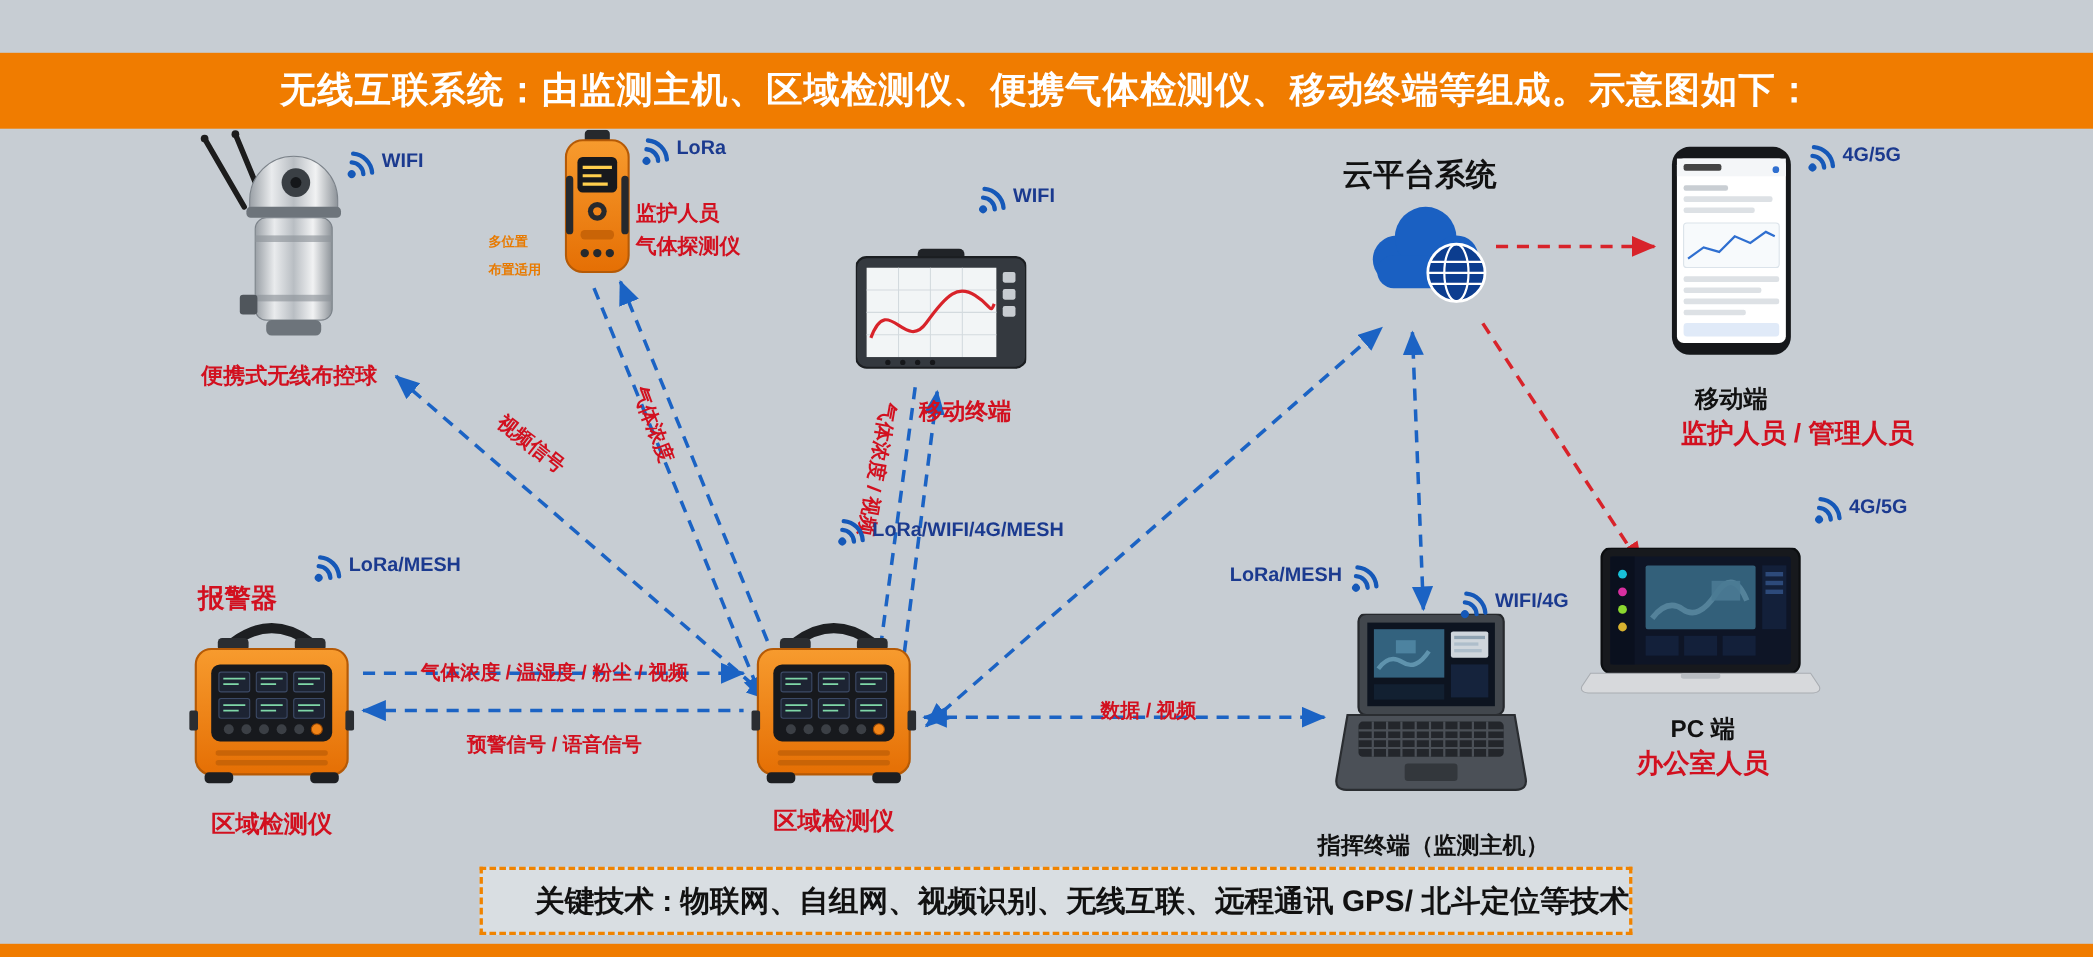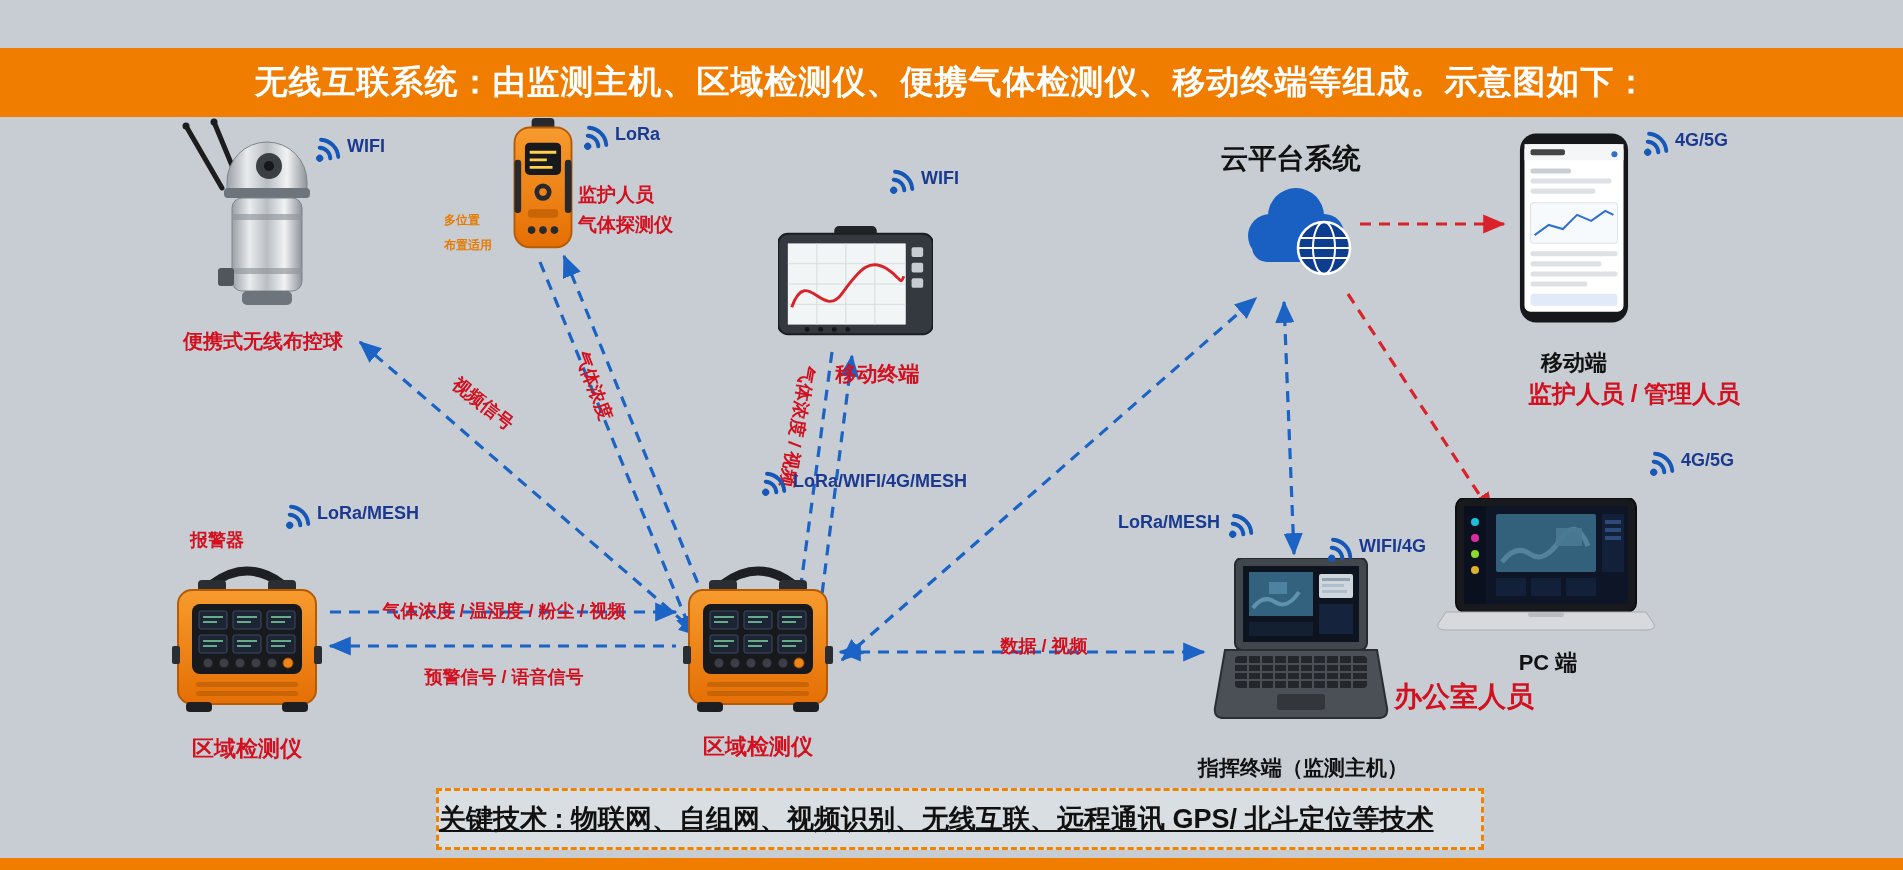--- a/index.html
+++ b/index.html
@@ -22,22 +22,22 @@
   .center{text-align:center;margin-top:12px;}
   .rot{transform-origin:0 0;}
   .sig{position:absolute;display:flex;align-items:flex-start;gap:5px;
        color:#1b3a8f;font-weight:bold;font-size:18px;white-space:nowrap;}
   .wifi-icon{display:inline-block;width:30px;height:30px;color:#1558b8;}
   .wifi-icon svg{width:30px;height:30px;transform:rotate(45deg);}
   .sig-col{display:flex;flex-direction:row;line-height:22px;}
   .keytech{
     position:absolute;left:436px;top:788px;width:1042px;height:56px;
     border:3px dashed #f08300;background:rgba(240,243,245,0.45);
-    display:flex;align-items:center;justify-content:flex-start;
-    color:#111;font-size:27px;font-weight:bold;white-space:nowrap;text-decoration:underline;
+    display:flex;align-items:center;justify-content:flex-end;
+    color:#111;font-size:27px;font-weight:bold;white-space:nowrap;
   }
 </style>
 </head>
 <body>
 
 <div class="stage">
 
   <svg width="0" height="0" style="position:absolute" aria-hidden="true">
     <defs>
       <linearGradient id="metalGrad" x1="0" y1="0" x2="1" y2="0">
@@ -254,21 +254,21 @@
     <path d="M10 114 h200 l8 12 q2 6 -8 6 H10 q-10 0 -8 -6 z" fill="#d7d9dc" stroke="#a9adb2"></path>
     <rect x="92" y="114" width="36" height="5" rx="2.5" fill="#b9bdc2"></rect>
   </svg>
   <div class="sig" style="left:1646px;top:450px">
     <span class="wifi-icon"><svg viewBox="0 0 32 32">
           <use href="#wifi-sym"></use>
         </svg></span>
     <span>4G/5G</span>
   </div>
   <div class="lbl-black center" style="left:1468px;top:636px;width:160px;font-size:22px">PC 端</div>
-  <div class="lbl-red center" style="left:1384px;top:666px;width:160px;font-size:28px">办公室人员</div>
+  <div class="lbl-red center" style="left:1468px;top:666px;width:160px;font-size:24px">办公室人员</div>
 
   <svg class="dev" style="left:1211px;top:558px;width:180px;height:170px" viewBox="0 0 180 170">
     <rect x="24" y="0" width="132" height="92" rx="7" fill="#42474d" stroke="#26292d" stroke-width="2"></rect>
     <rect x="32" y="8" width="116" height="76" fill="#0d1420"></rect>
     <rect x="38" y="14" width="64" height="44" fill="#33627e"></rect>
     <path d="M42 50 q10 -14 22 -6 t24 -10" stroke="#5f93ad" stroke-width="4" fill="none"></path>
     <rect x="58" y="24" width="18" height="12" fill="#4d83a0"></rect>
     <rect x="108" y="16" width="34" height="24" rx="2" fill="#cfd6dc"></rect>
     <rect x="111" y="20" width="28" height="3" fill="#8fa3b2"></rect>
       <rect x="111" y="26" width="22" height="3" fill="#aebecb"></rect>
@@ -288,21 +288,21 @@
         </svg></span>
   </div>
   <div class="sig" style="left:1324px;top:536px">
     <span class="wifi-icon"><svg viewBox="0 0 32 32">
           <use href="#wifi-sym"></use>
         </svg></span>
     <span>WIFI/4G</span>
   </div>
   <div class="lbl-black center" style="left:1178px;top:742px;width:250px;font-size:21px">指挥终端（监测主机）</div>
 
-  <div class="lbl-red" style="left:190px;top:528px;font-size:18px">报警器</div>
+  <div class="lbl-red" style="left:180px;top:528px;font-size:24px">报警器</div>
   <div class="sig" style="left:282px;top:503px">
     <span class="wifi-icon"><svg viewBox="0 0 32 32">
           <use href="#wifi-sym"></use>
         </svg></span>
     <span>LoRa/MESH</span>
   </div>
   <svg class="dev" style="left:172px;top:562px;width:150px;height:155px" viewBox="0 0 150 155">
     <use href="#detector-sym"></use>
   </svg>
   <div class="lbl-red center" style="left:147px;top:722px;width:200px;font-size:22px">区域检测仪</div>

